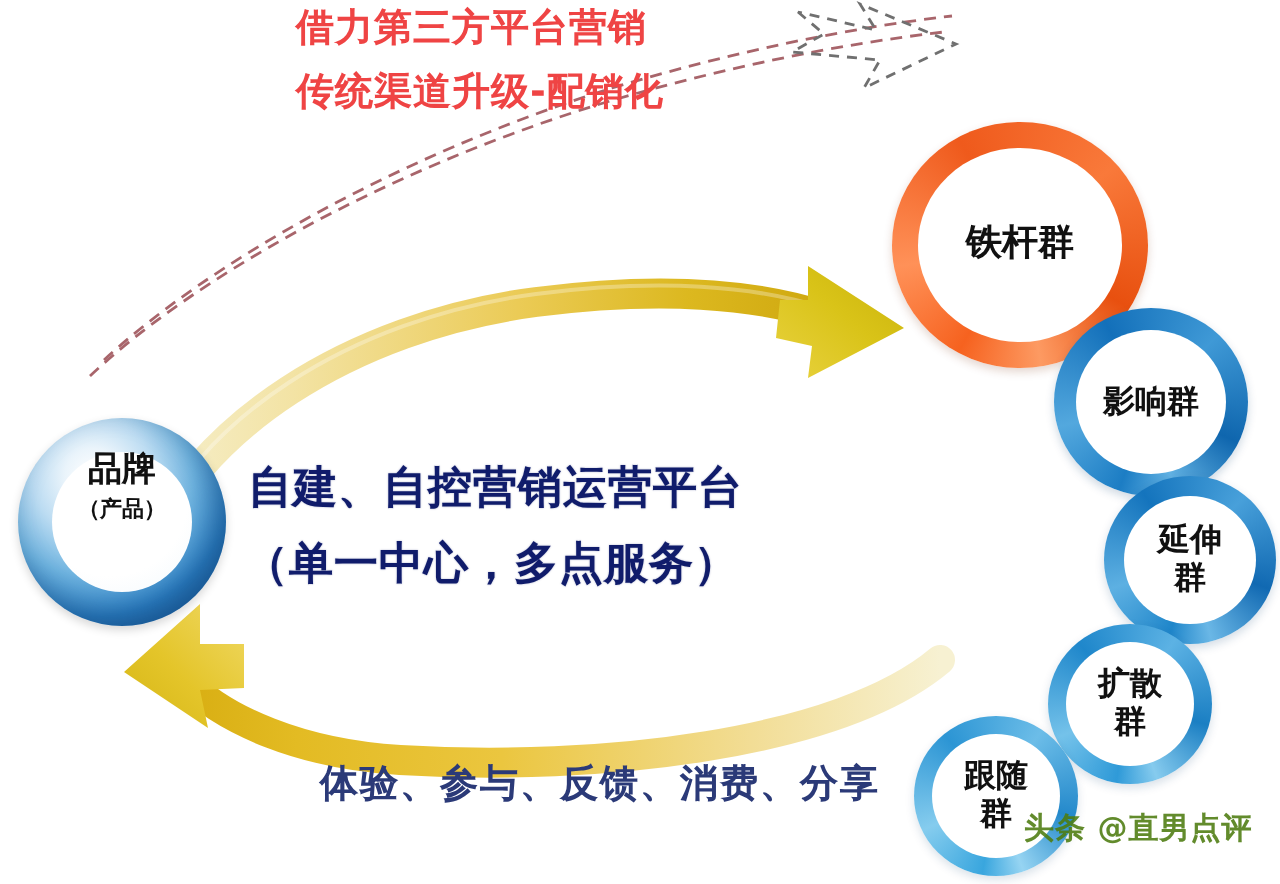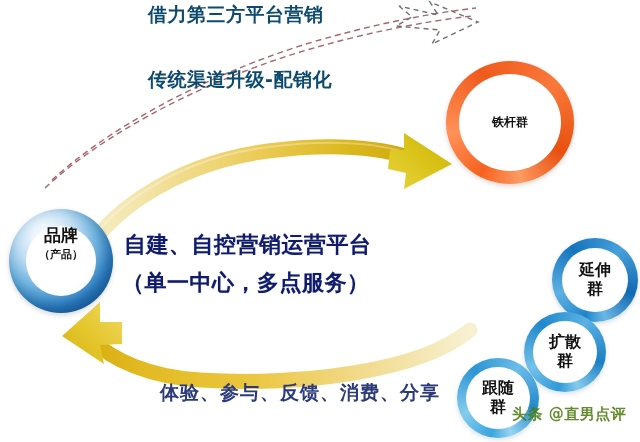--- a/index.html
+++ b/index.html
@@ -24,27 +24,27 @@
     width: 640px;
     height: 442px;
   }
   .txt {
     position: absolute;
     white-space: nowrap;
     line-height: 1.15;
   }
   
   .caption-top {
-    color: #0c4a6e;
+    color: #ef4444;
     font-size: 19px;
     font-weight: 700;
     letter-spacing: 0.5px;
   }
   #caption-third-party { left: 148px; top: 4px; }
-  #caption-channel-upgrade { left: 148px; top: 36px; margin-top: 33px; }
+  #caption-channel-upgrade { left: 148px; top: 36px; }
 
   
   .caption-flow {
     color: #2b3a78;
     font-size: 19px;
     font-weight: 700;
     letter-spacing: 1px;
   }
   #caption-outbound { left: 158px; top: 116px; }
   #caption-inbound  { left: 160px; top: 382px; }
@@ -134,21 +134,21 @@
     left: 446px;
     top: 61px;
     width: 128px;
     height: 123px;
     border: 13px solid transparent;
     background:
       linear-gradient(#fff,#fff) padding-box,
       conic-gradient(from 210deg, #f6621f 0deg, #ff9158 50deg, #ef5a1c 120deg, #f9793a 200deg, #e8500f 270deg, #fd9a62 320deg, #f6621f 360deg) border-box;
     box-shadow: 0 2px 5px rgba(120,45,10,.2);
   }
-  #ring-hardcore span { font-size: 12px; }
+  #ring-hardcore span { font-size: 18px; }
 
   
   #ring-influence {
     left: 527px;
     top: 154px;
     width: 97px;
     height: 94px;
     border: 11px solid transparent;
     background:
       linear-gradient(#fff,#fff) padding-box,
@@ -284,20 +284,23 @@
       <div id="brand-label-main">品牌</div>
       <div id="brand-label-sub">（产品）</div>
     </div>
   </div>
 
 
   <div class="ring" id="ring-hardcore">
     <span>铁杆群</span>
   </div>
 
+  <div class="ring" id="ring-influence">
+    <span>影响群</span>
+  </div>
 
   <div class="ring" id="ring-extension">
     <span>
       <span>延伸</span><br>
       <span>群</span>
     </span>
   </div>
 
   <div class="ring" id="ring-diffusion">
     <span>

